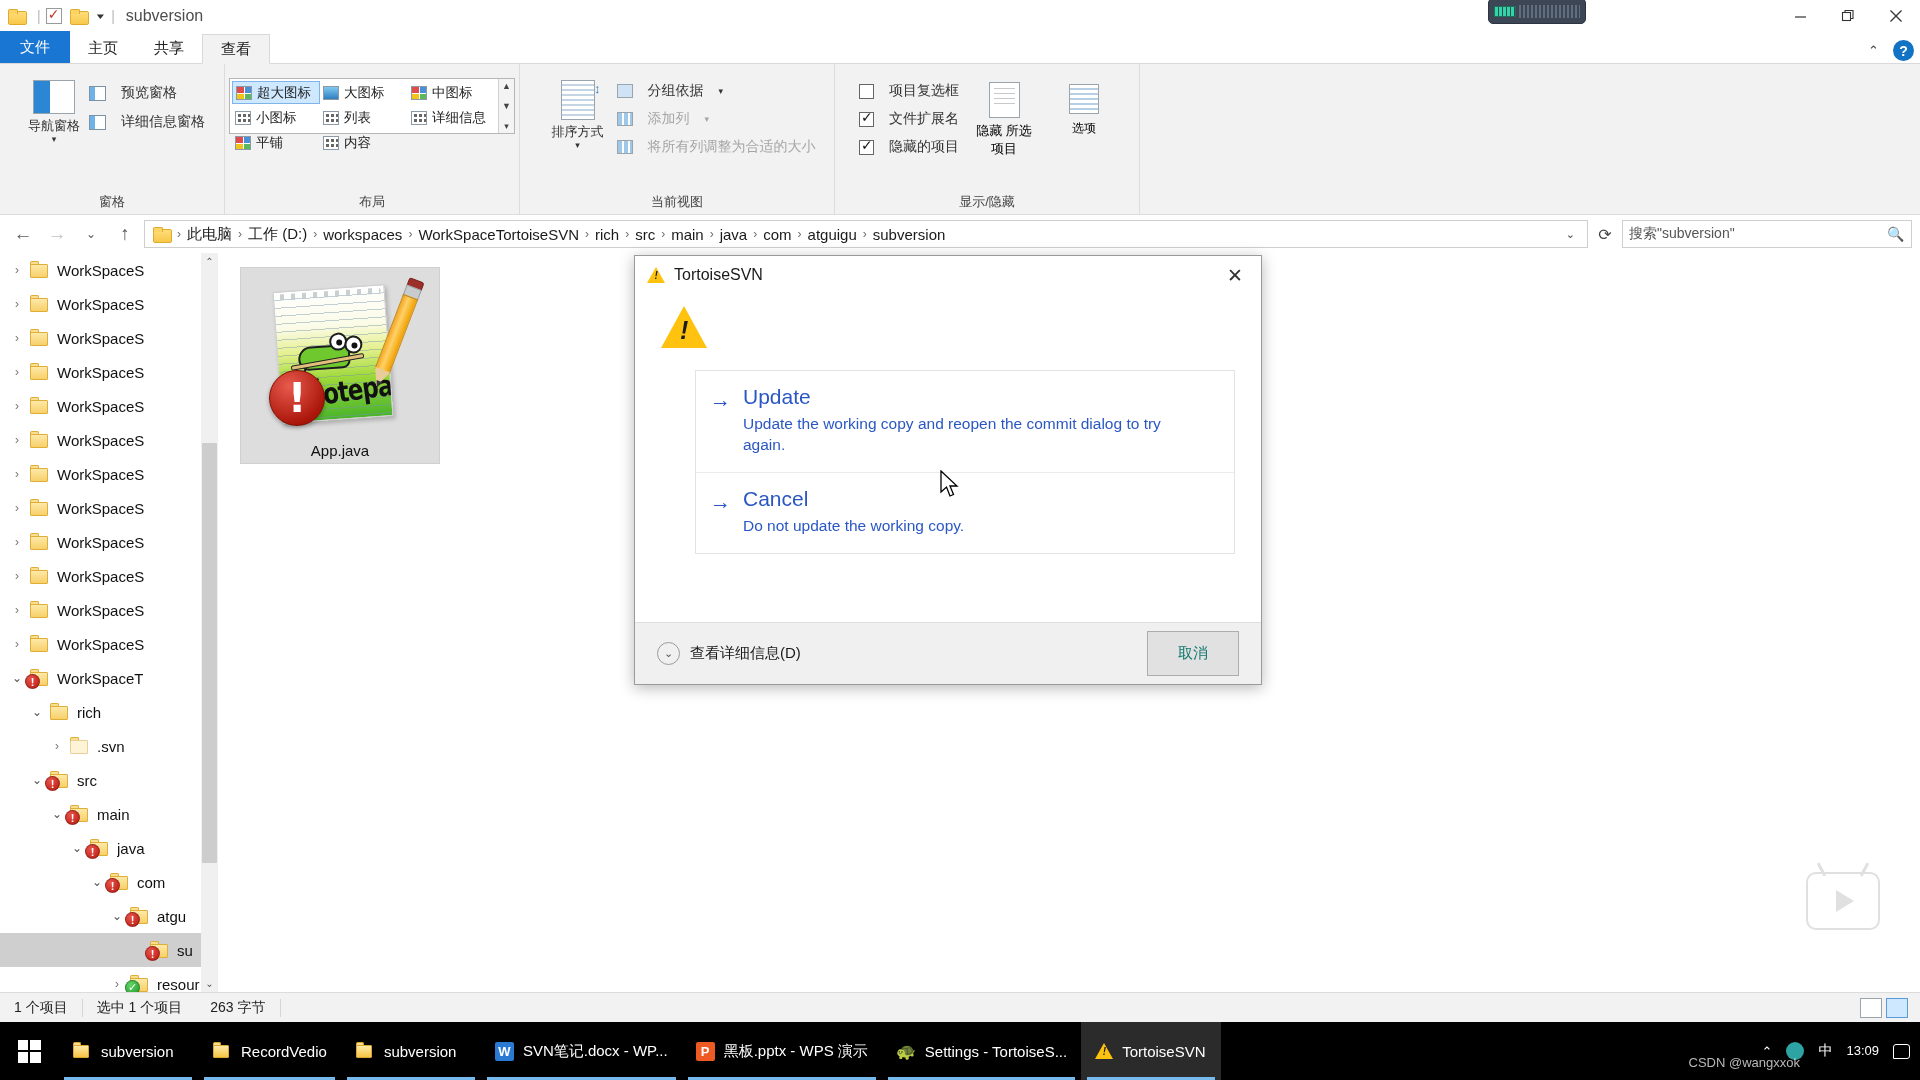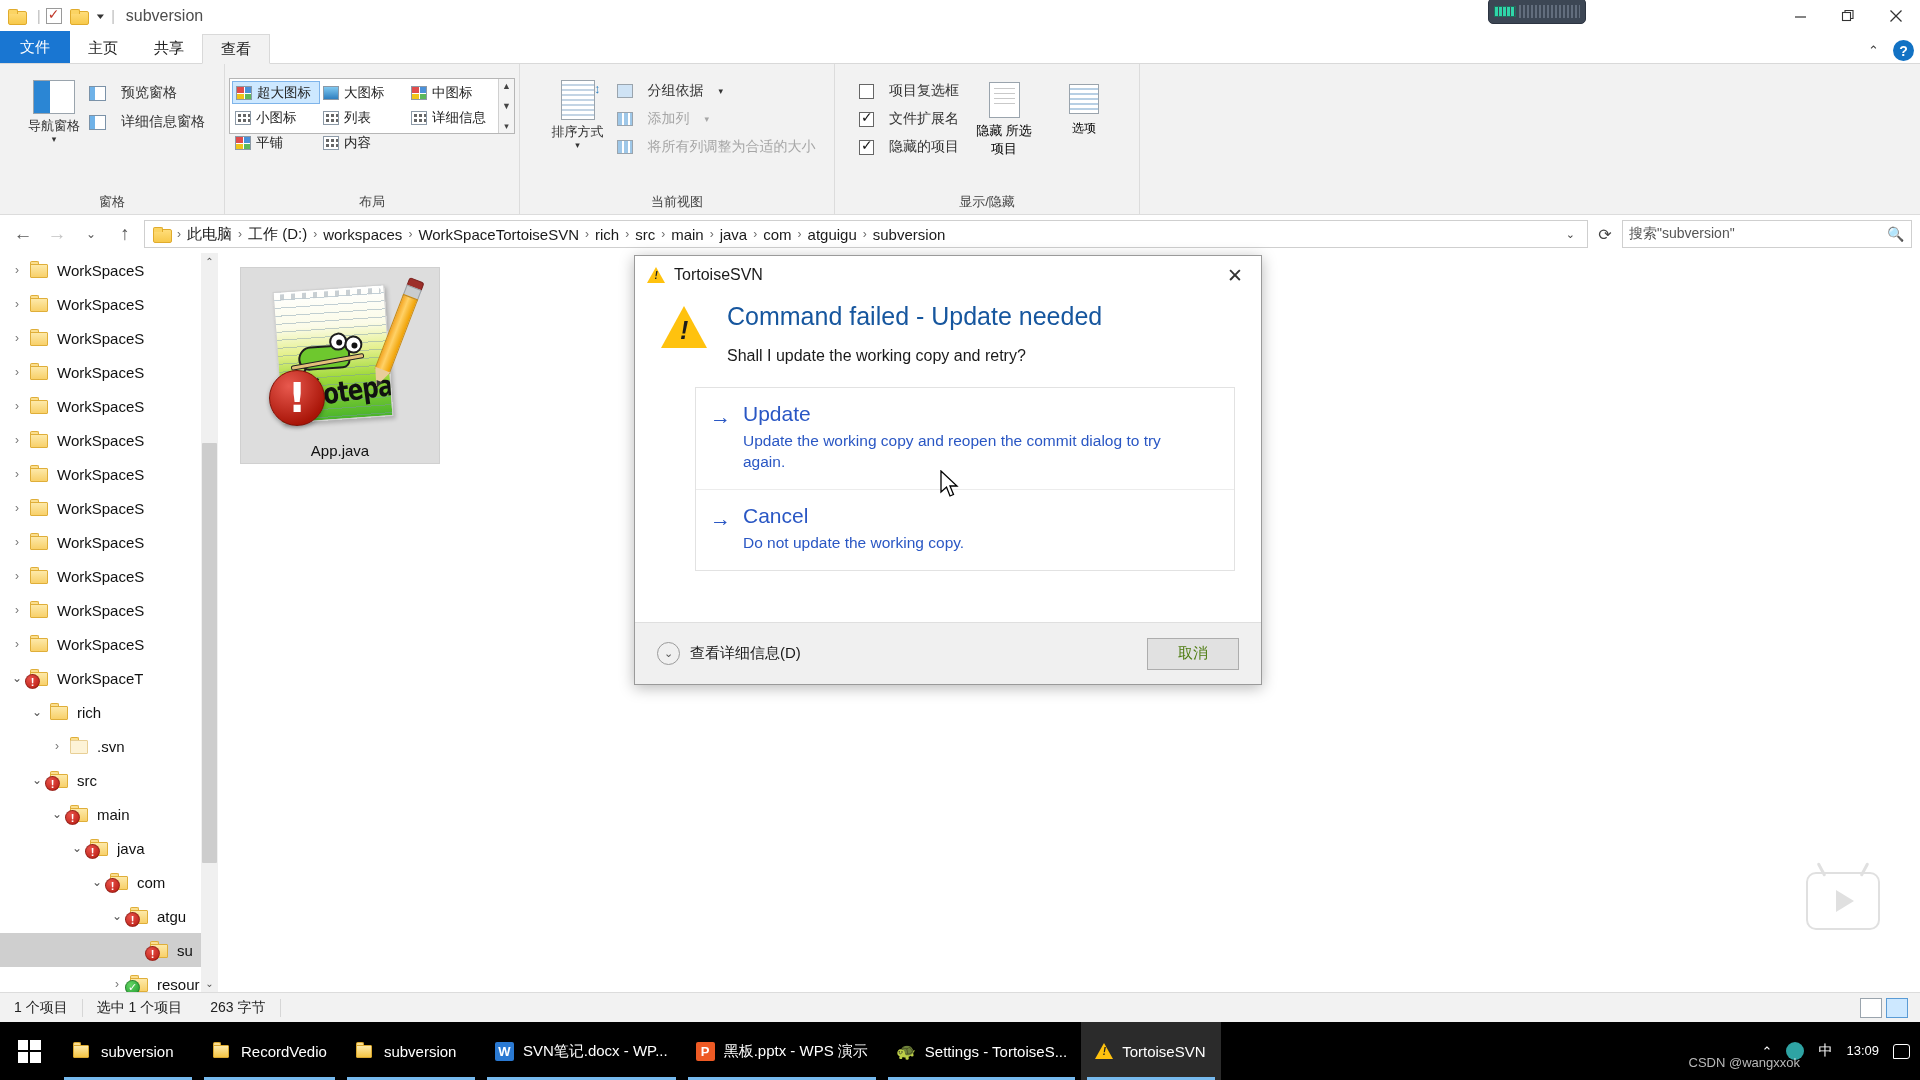--- a/index.html
+++ b/index.html
@@ -211,22 +211,22 @@
   .cmdlink { padding:14px 16px 16px 14px; border-bottom:1px solid #ececec; display:flex; gap:12px;}
   .cmdlink:last-child { border-bottom:none; }
   .cl-arrow { color:#2a57c4; font-size:21px; line-height:1; margin-top:4px; }
   .cl-title { font-size:21px; color:#2a57c4; line-height:1.1; }
   .cl-desc { font-size:15.5px; color:#2a57c4; margin-top:6px; line-height:1.35; max-width:420px;}
   .dlg-footer { margin-top:auto; height:62px; background:#f0f0f0; border-top:1px solid #dfdfdf;
      display:flex; align-items:center; padding:0 22px; }
   .expander { display:flex; align-items:center; gap:10px; font-size:15px; color:#1a1a1a;}
   .exp-circ { width:23px; height:23px; border:1px solid #9b9b9b; border-radius:50%; color:#555;
      display:flex; align-items:center; justify-content:center; font-size:11px; background:#f0f0f0;}
-  .btn-cancel { margin-left:auto; width:92px; height:32px; border:1px solid #adadad; background:#e1e1e1;
-     font-size:15px; color:#4d7c0f; display:flex; align-items:center; justify-content:center;}
+  .btn-cancel { margin-left:auto; width:92px; height:45px; border:1px solid #adadad; background:#e1e1e1;
+     font-size:15px; color:#0f766e; display:flex; align-items:center; justify-content:center;}
 
   
   .cursor { position:absolute; left:940px; top:470px; width:22px; height:30px; z-index:50; }
 
   
   .recorder { position:absolute; left:1488px; top:-2px; width:98px; height:26px; background:#3c4654;
      border:1px solid #2c3441; border-radius:5px; display:flex; align-items:center; padding:0 5px; gap:3px; z-index:40;}
   .rec-led { width:22px; height:11px; background:repeating-linear-gradient(90deg,#2fd6a8 0 3px,#3c4654 3px 4px);
      border:1px solid #1e6f5c;}
   .rec-bars { flex:1; height:13px; background:repeating-linear-gradient(90deg,#626d7d 0 2px,#3c4654 2px 4px);}
@@ -756,24 +756,20 @@
           <i class="bang">!</i>
         </span>
       <span class="dlg-app">TortoiseSVN</span>
       <span class="dlg-x">✕</span>
     </div>
     <div class="dlg-body">
       <span class="warn-lg">
           <i class="tri"></i>
           <i class="bang">!</i>
         </span>
-      <div>
-        <div class="dlg-h1">Command failed - Update needed</div>
-        <div class="dlg-sub">Shall I update the working copy and retry?</div>
-      </div>
     </div>
     <div class="cmdlinks">
       <div class="cmdlink">
         <span class="cl-arrow">→</span>
         <div>
           <div class="cl-title">Update</div>
           <div class="cl-desc">Update the working copy and reopen the commit dialog to try again.</div>
         </div>
       </div>
       <div class="cmdlink">

